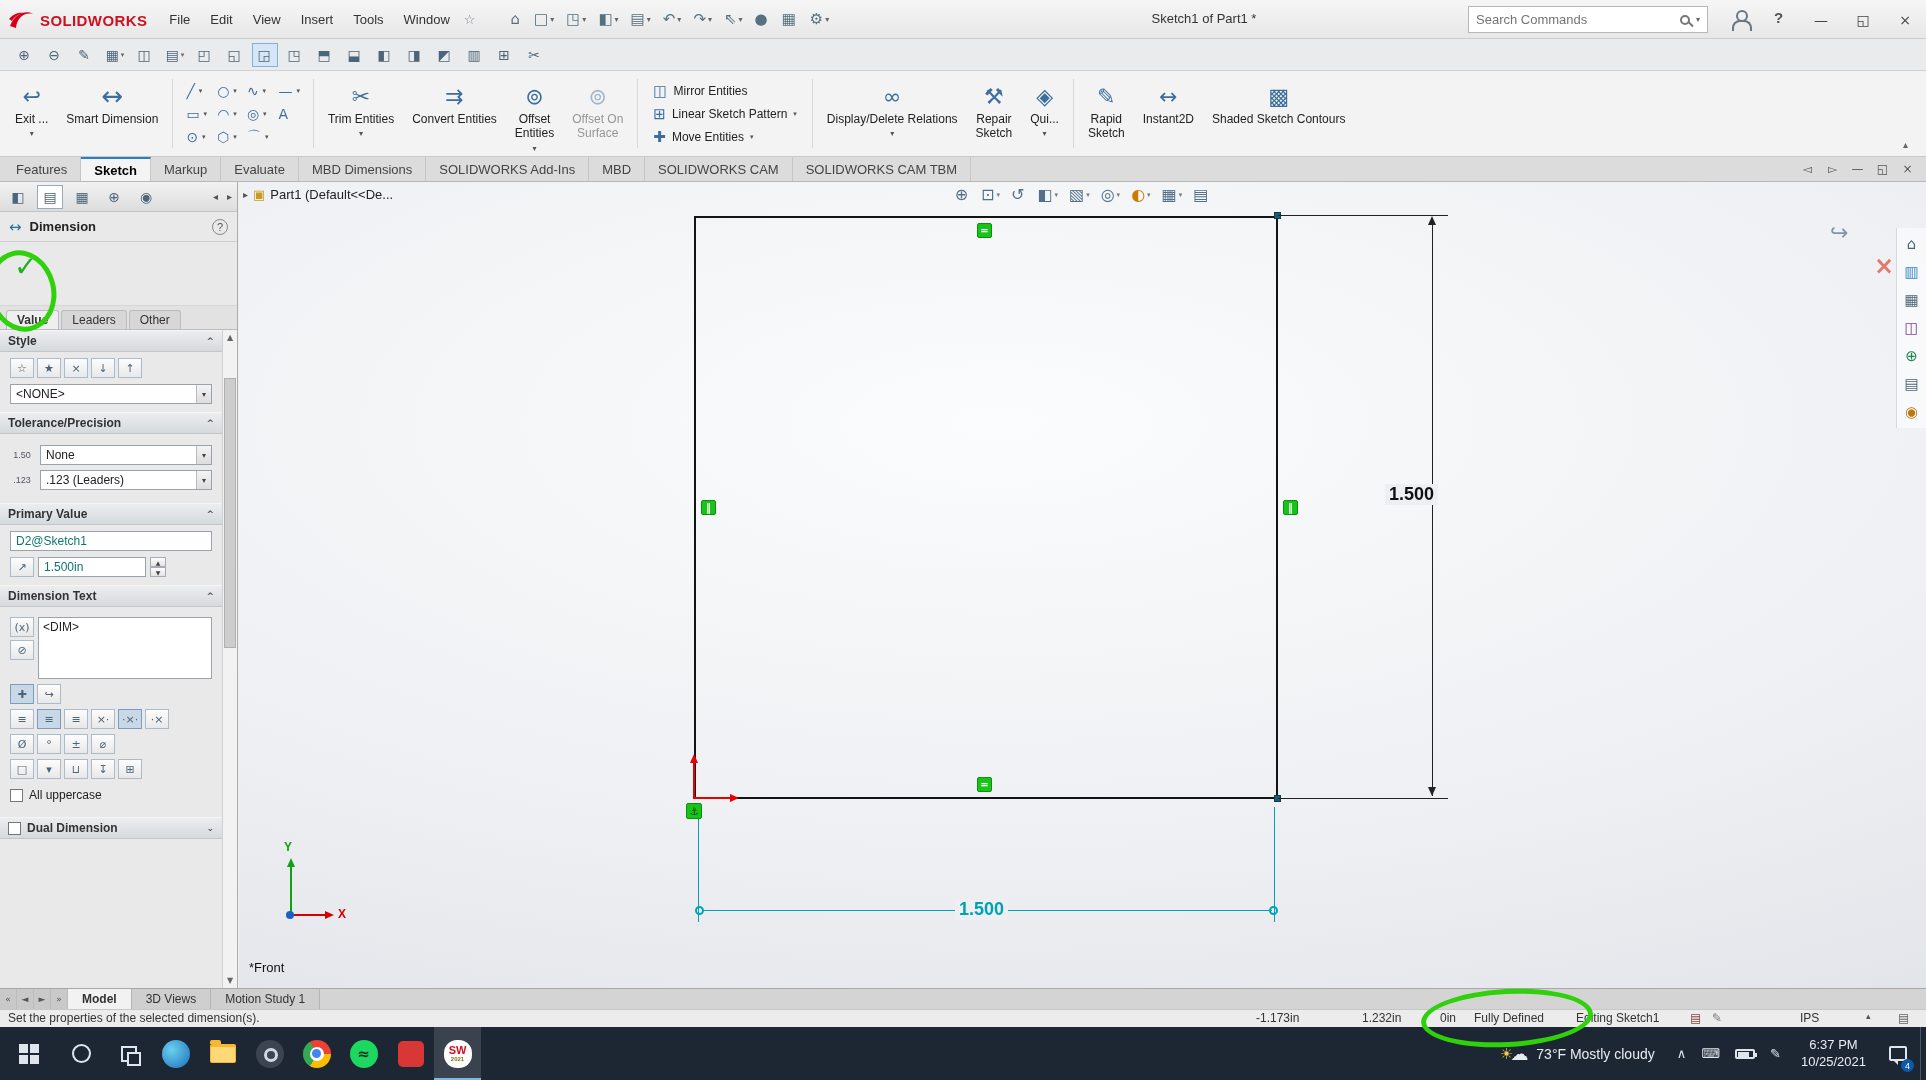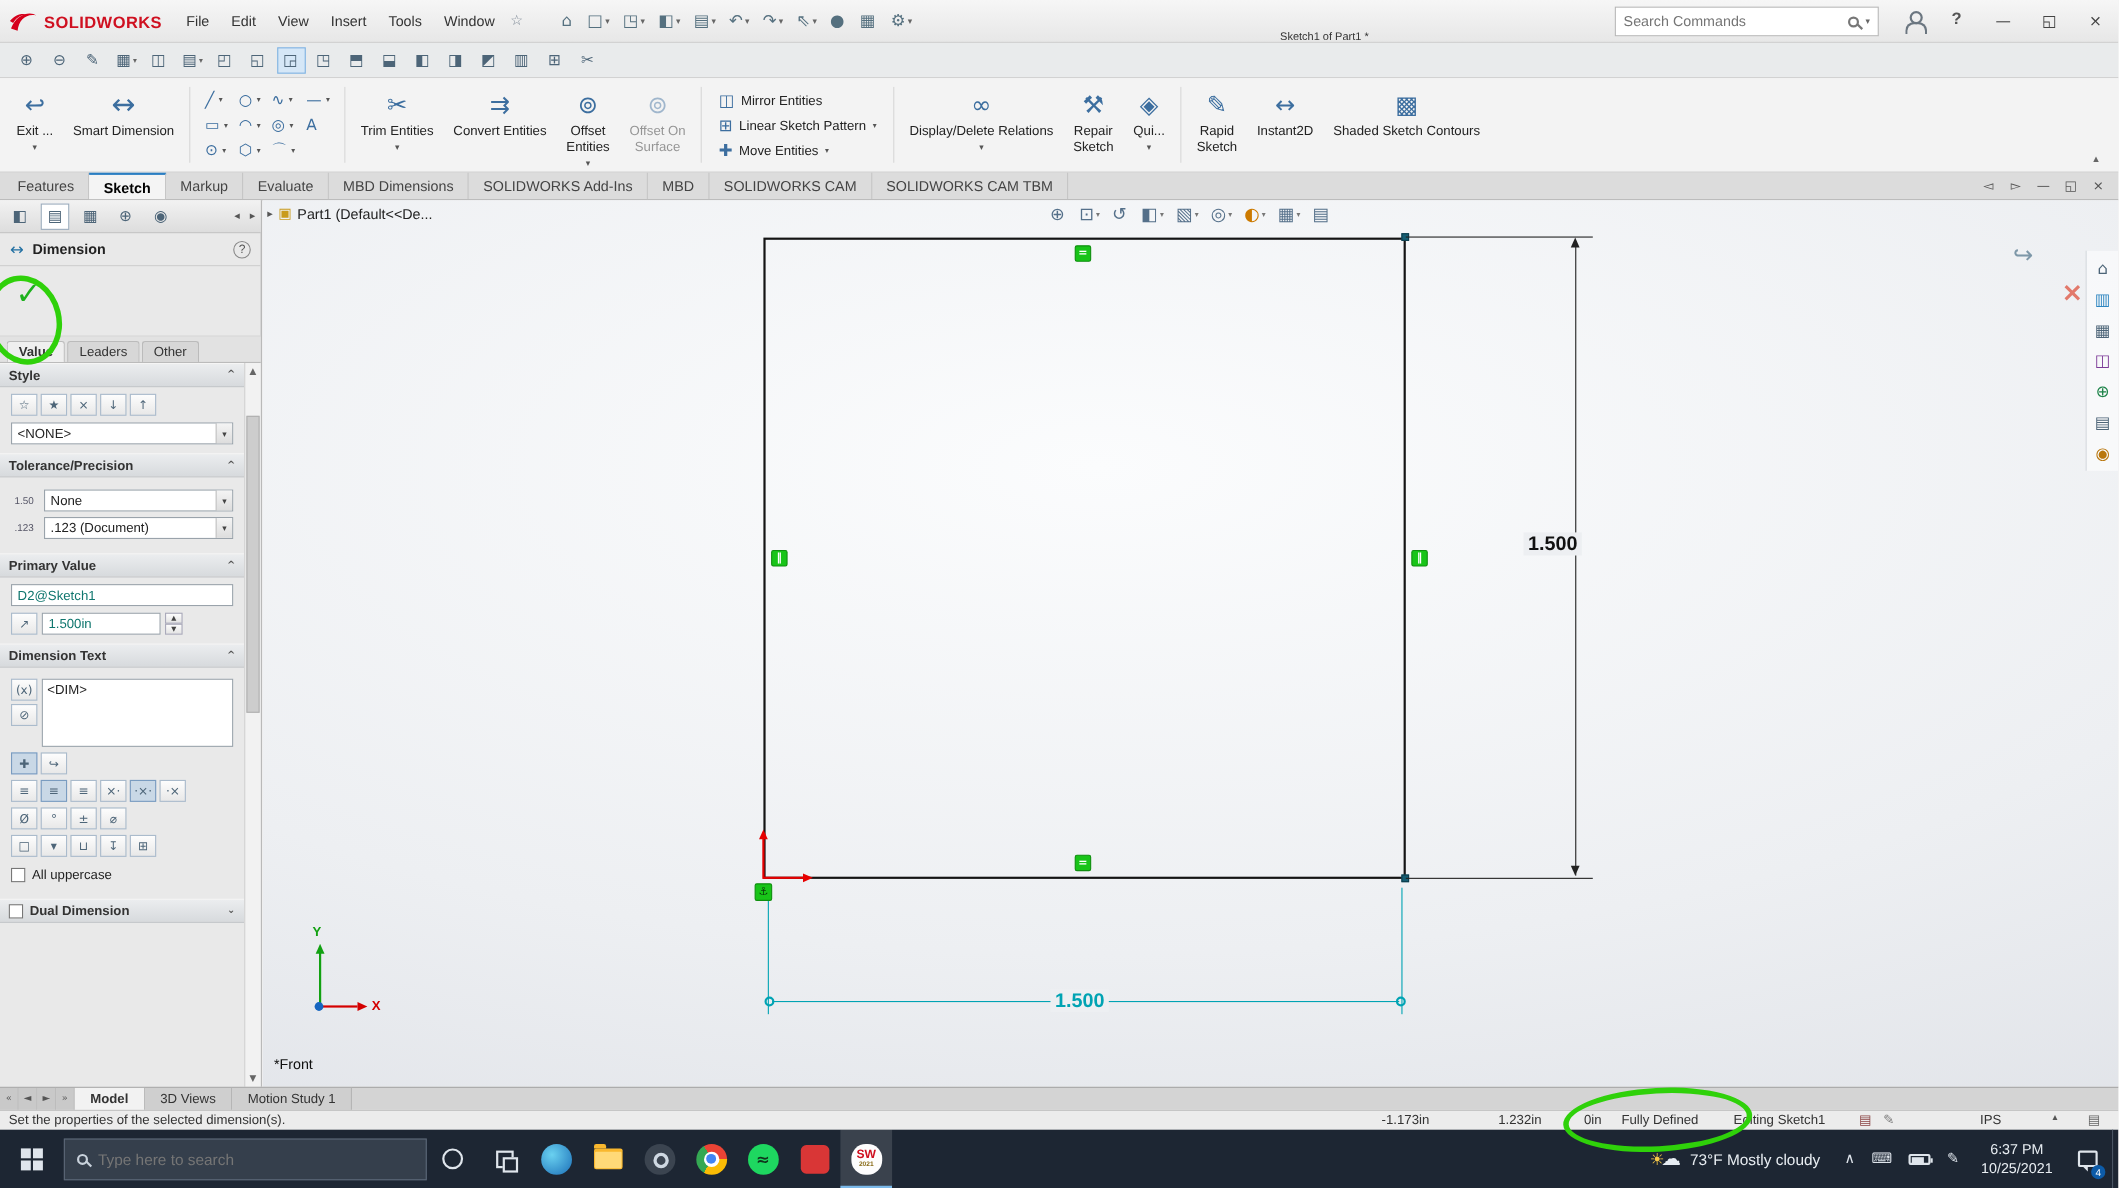--- a/index.html
+++ b/index.html
@@ -13,21 +13,21 @@
              background:linear-gradient(#f6f6f6,#e7e7e7); border-bottom:1px solid #cdcdcd;
              display:flex; align-items:center; padding:0 8px; }
   .logo { display:flex; align-items:flex-end; gap:6px; margin-right:12px; }
   .brand { font-weight:bold; font-size:15px; color:#cf1020; letter-spacing:.4px; }
   .menus { display:flex; }
   .menu { padding:5px 10px; font-size:13px; color:#333; }
   .pin { color:#7b8794; margin-left:4px; font-size:13px; }
   .qt { display:flex; align-items:center; margin-left:30px; gap:2px; }
   .qbtn { display:flex; align-items:center; padding:3px 5px; color:#55707f; font-size:15px; }
   .qbtn .caret { font-size:8px; color:#666; margin-left:2px; }
-  #win-title { position:absolute; left:1204px; transform:translateX(-50%); top:28px; font-size:10px; color:#333; white-space:nowrap; }
+  #win-title { position:absolute; left:1204px; transform:translateX(-50%); top:11px; font-size:13px; color:#333; white-space:nowrap; }
   #cmd-search { position:absolute; left:1468px; top:6px; width:240px; height:27px; background:#fff;
                 border:1px solid #b7b7b7; display:flex; align-items:center; padding:0 7px; gap:6px; }
   #cmd-search input { border:0; outline:none; flex:1; font-size:13px; color:#c2410c; font-family:inherit; background:transparent; }
   .mag { width:10px; height:10px; border:2px solid currentColor; border-radius:50%; position:relative; color:#777; flex:none; }
   .mag::after { content:""; position:absolute; width:7px; height:2px; background:currentColor; transform:rotate(45deg); right:-6px; bottom:-2px; }
   #user-btn { position:absolute; left:1731px; top:10px; }
   .person { width:18px; height:18px; position:relative; display:block; }
   .person::before { content:""; position:absolute; left:5px; top:0; width:8px; height:8px; border:2px solid #6b7680; border-radius:50%; }
   .person::after { content:""; position:absolute; left:1px; top:10px; width:16px; height:9px; border:2px solid #6b7680; border-bottom:0; border-radius:8px 8px 0 0; }
   #help-btn { position:absolute; left:1774px; top:9px; font-size:15px; font-weight:bold; color:#555; }
@@ -599,21 +599,21 @@
         <div class="trow">
           <span class="tbadge">1.50</span>
           <div class="pdrop">
             <span>None</span>
             <span class="dcaret icon">▾</span>
           </div>
         </div>
         <div class="trow">
           <span class="tbadge">.123</span>
           <div class="pdrop">
-            <span>.123 (Document)</span>
+            <span>.123 (Leaders)</span>
             <span class="dcaret icon">▾</span>
           </div>
         </div>
       </div>
 
       <div class="sechead">
         <span>Primary Value</span>
         <span class="chev icon">^</span>
       </div>
       <div class="secbody">
@@ -808,24 +808,20 @@
 
   <div id="taskbar">
     <div class="tstart">
       <span class="winlogo">
           <i></i>
           <i></i>
           <i></i>
           <i></i>
         </span>
     </div>
-    <div class="tsearch">
-      <span class="mag"></span>
-      <input placeholder="Type here to search" style="">
-    </div>
     <div class="ticon">
         <span class="cortana"></span>
       </div>
     <div class="ticon">
         <span class="taskview"></span>
       </div>
     <div class="ticon">
         <span class="appcirc edge"></span>
       </div>
     <div class="ticon">

